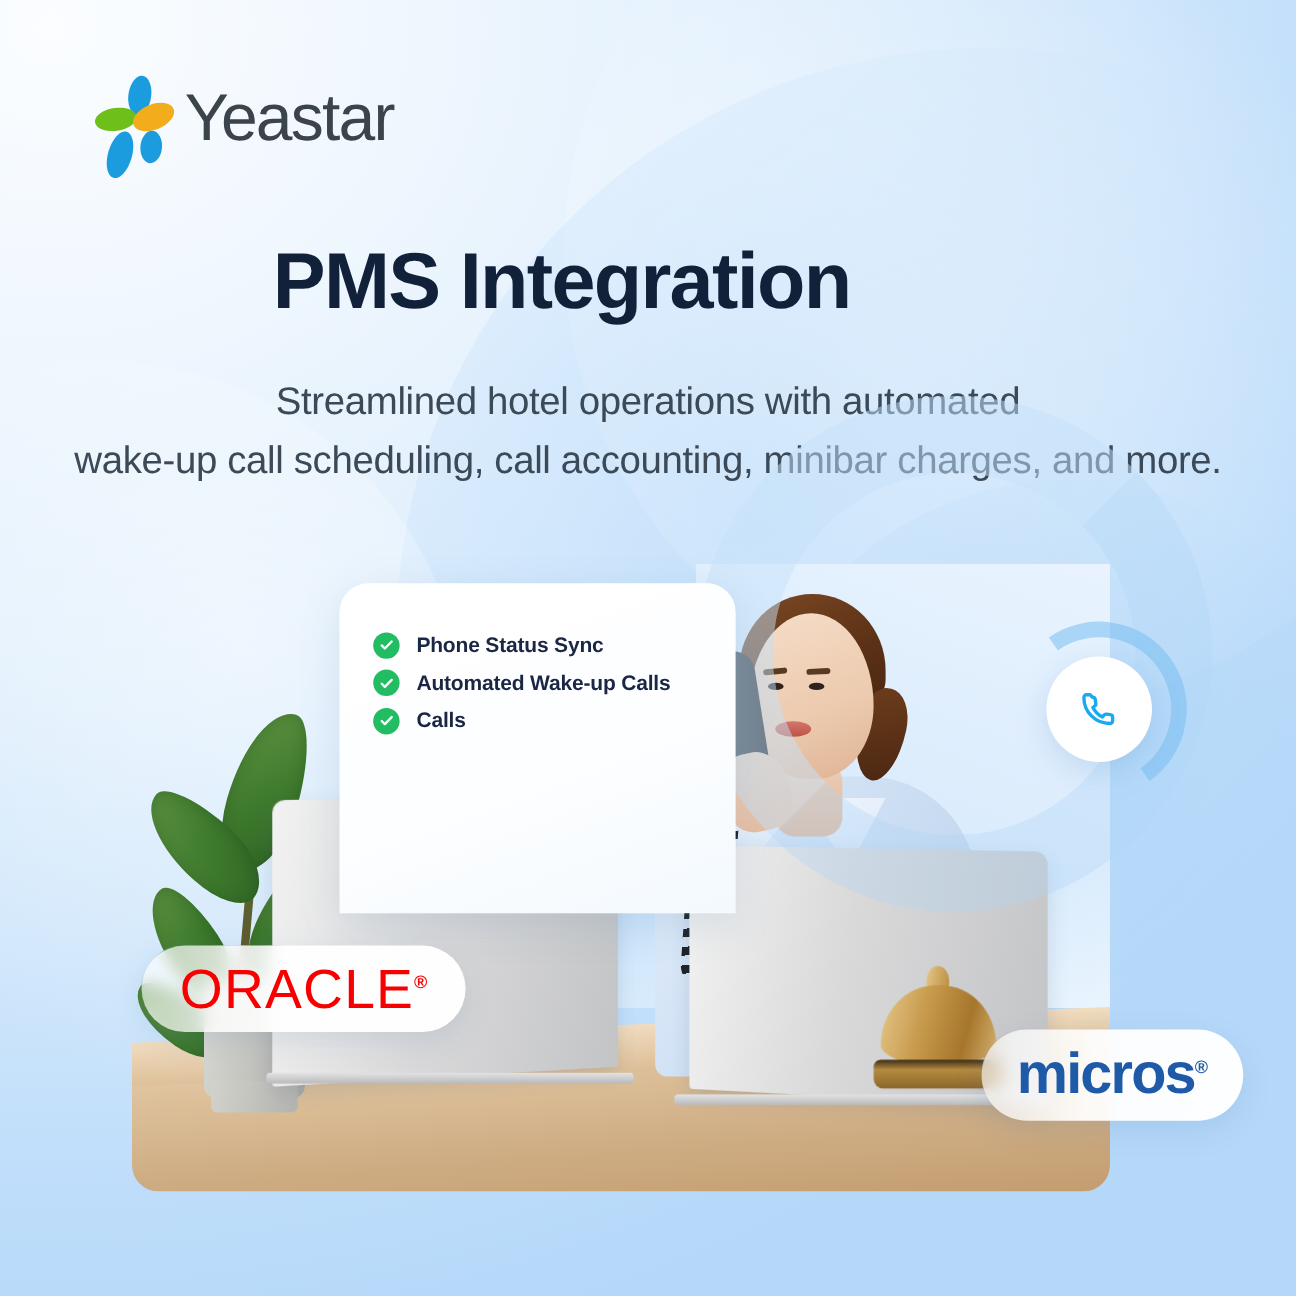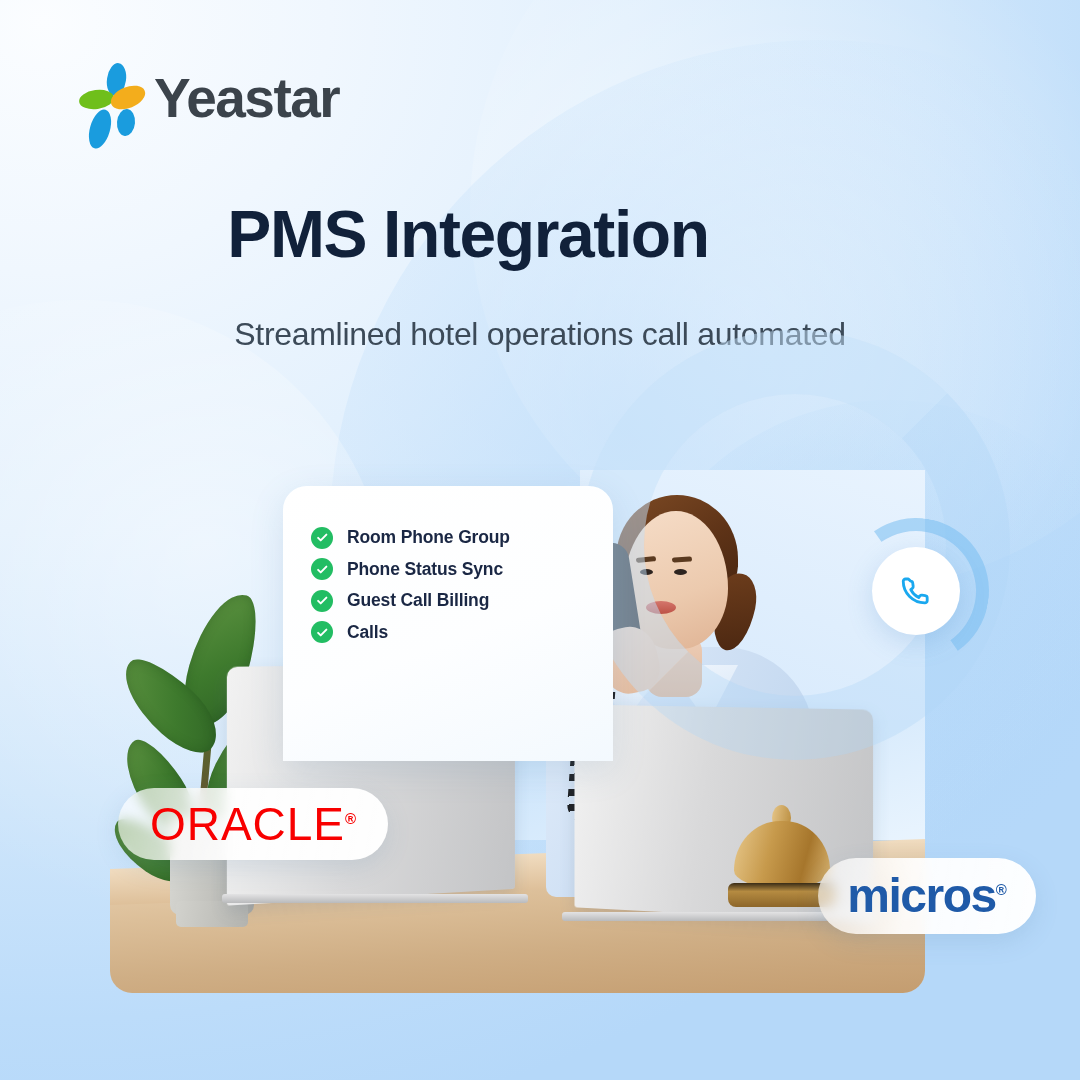--- a/index.html
+++ b/index.html
@@ -49,21 +49,21 @@
   
   .logo { position:absolute; left:78px; top:62px; display:flex; align-items:center; gap:12px; }
   .logo-mark { position:relative; width:64px; height:72px; flex:0 0 auto; }
   .logo-mark span { position:absolute; border-radius:50%; display:block; }
   .pet-top    { width:19px; height:33px; left:29px; top:1px;  background:#1a9cde; transform:rotate(8deg); }
   .pet-left   { width:35px; height:19px; left:1px;  top:28px; background:#6fbf1b; transform:rotate(-8deg); }
   .pet-right  { width:36px; height:21px; left:32px; top:25px; background:#f3ad1c; transform:rotate(-22deg); }
   .pet-bottom { width:20px; height:40px; left:12px; top:47px; background:#1a9cde; transform:rotate(16deg); }
   .pet-mid    { width:18px; height:27px; left:39px; top:47px; background:#1a9cde; transform:rotate(5deg); }
   .logo-word {
-    font-size:55px; font-weight:700; letter-spacing:-1.5px;
+    font-size:55px; font-weight:400; letter-spacing:-1.5px;
     color:#3b434b; line-height:1;
   }
 
   
   .headline {
     position:absolute; top:196px; left:0; width:936px;
     text-align:center;
     font-size:66px; font-weight:700; letter-spacing:-1.4px;
     color:#11213a;
   }
@@ -323,21 +323,22 @@
       <span class="pet-right"></span>
       <span class="pet-bottom"></span>
       <span class="pet-mid"></span>
     </div>
     <div class="logo-word">Yeastar</div>
   </div>
 
   <h1 class="headline">PMS Integration</h1>
 
   <div class="subtitle">
-    <span>Streamlined hotel operations call automated</span>
+    <span>Streamlined hotel operations with automated</span>
+    <span>wake-up call scheduling, call accounting, minibar charges, and more.</span>
   </div>
 
   <div class="photo-block">
     <div class="panel-blue"></div>
     <div class="panel-blue2"></div>
 
     <div class="desk-front"></div>
     <div class="desk"></div>
     <div class="desk-top"></div>
 
@@ -386,37 +387,29 @@
   <div class="badge-arc"></div>
 
   <div class="feature-card">
     <ul class="feature-list">
       <li class="feature-item">
         <span class="check">
           <svg viewBox="0 0 16 16">
               <path d="M2.6 8.4l3.2 3.2 7-7.2" fill="none" stroke="#ffffff" stroke-width="2.4" stroke-linecap="round" stroke-linejoin="round"></path>
             </svg>
         </span>
-        <span class="feature-text">Room Phone Group</span>
-      </li>
-      <li class="feature-item">
-        <span class="check">
-          <svg viewBox="0 0 16 16">
-              <path d="M2.6 8.4l3.2 3.2 7-7.2" fill="none" stroke="#ffffff" stroke-width="2.4" stroke-linecap="round" stroke-linejoin="round"></path>
-            </svg>
-        </span>
         <span class="feature-text">Phone Status Sync</span>
       </li>
       <li class="feature-item">
         <span class="check">
           <svg viewBox="0 0 16 16">
               <path d="M2.6 8.4l3.2 3.2 7-7.2" fill="none" stroke="#ffffff" stroke-width="2.4" stroke-linecap="round" stroke-linejoin="round"></path>
             </svg>
         </span>
-        <span class="feature-text">Guest Call Billing</span>
+        <span class="feature-text">Automated Wake-up Calls</span>
       </li>
       <li class="feature-item">
         <span class="check">
           <svg viewBox="0 0 16 16">
               <path d="M2.6 8.4l3.2 3.2 7-7.2" fill="none" stroke="#ffffff" stroke-width="2.4" stroke-linecap="round" stroke-linejoin="round"></path>
             </svg>
         </span>
         <span class="feature-text">Calls</span>
       </li>
     </ul>

